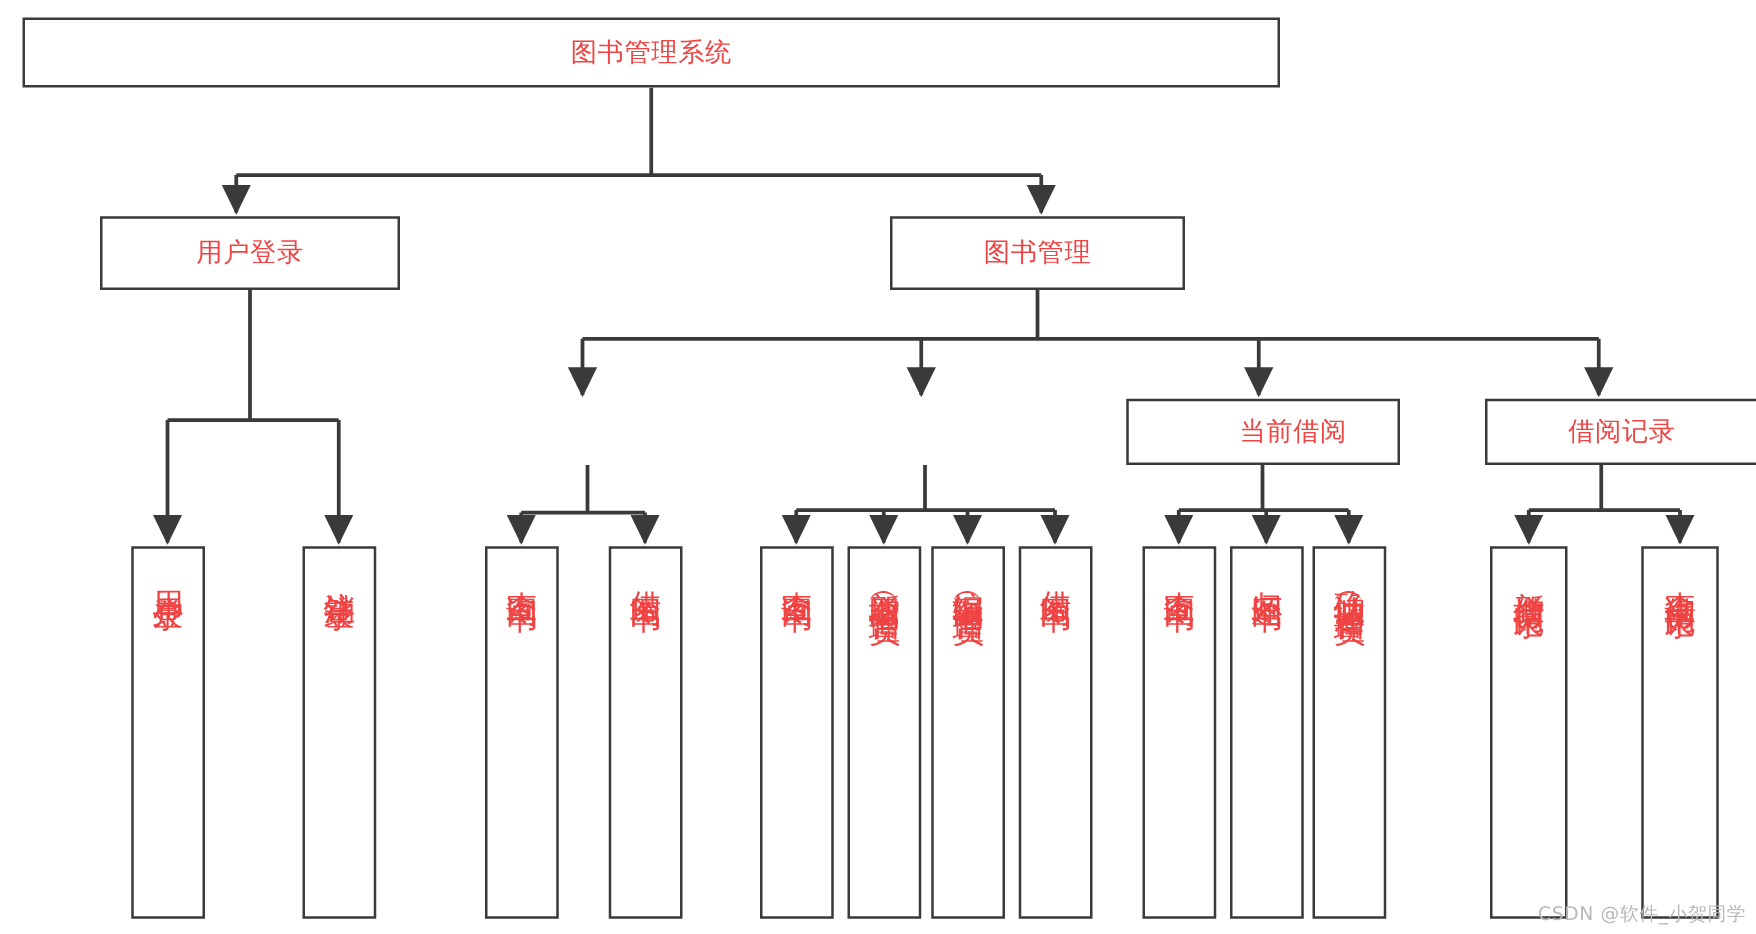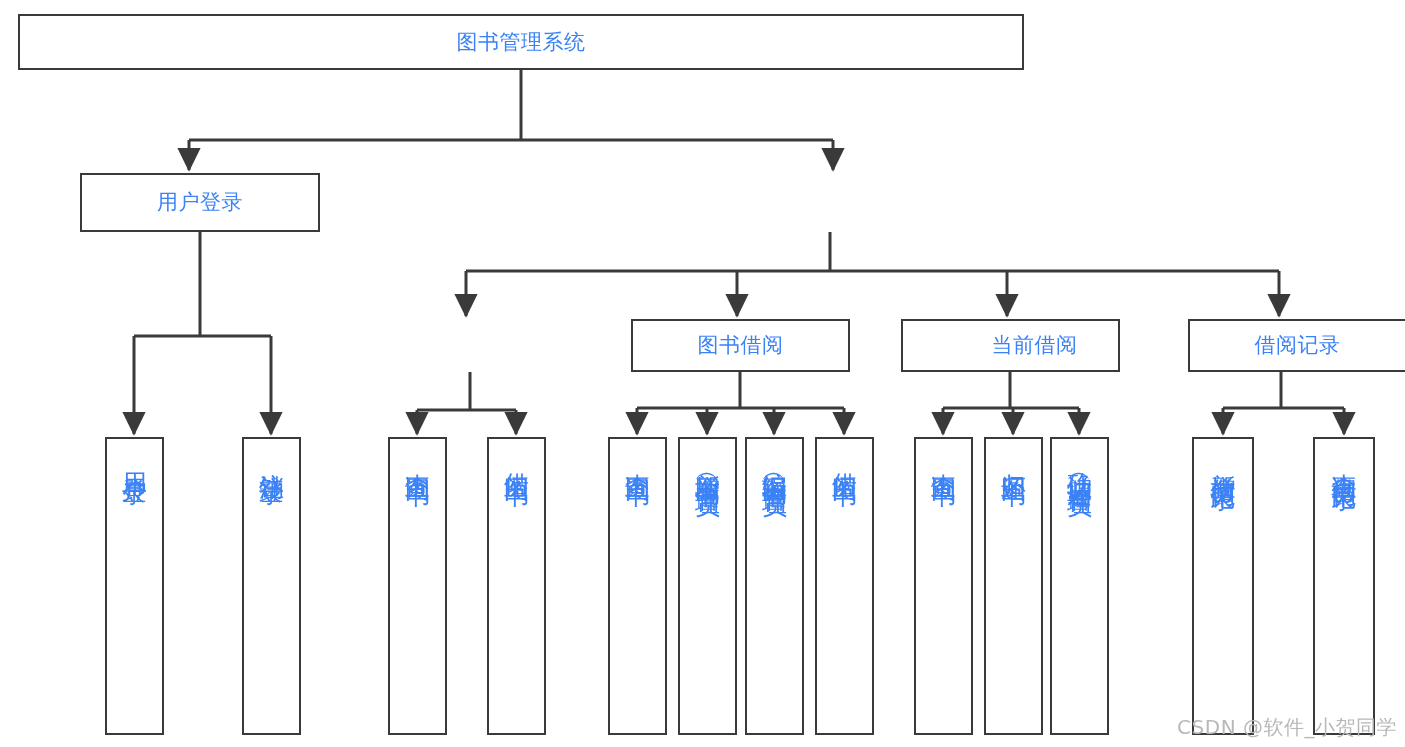--- a/index.html
+++ b/index.html
@@ -26,21 +26,21 @@
     height: 747px;
   }
   .node {
     position: absolute;
     box-sizing: border-box;
     background: #ffffff;
     border: 2px solid #3a3a3a;
     display: flex;
     align-items: center;
     justify-content: center;
-    color: #3b82f6;
+    color: #ef4444;
   }
   .node .label {
     display: block;
     text-align: center;
     line-height: 1.18;
     white-space: nowrap;
   }
   
   .node.horiz .label {
     font-size: 21px;
@@ -56,21 +56,21 @@
     text-orientation: upright;
     font-size: 25px;
     line-height: 1;
     letter-spacing: 3px;
     white-space: nowrap;
   }
   #watermark {
     position: absolute;
     right: 8px;
     bottom: 6px;
-    font-size: 20px;
+    font-size: 15px;
     color: #b8b8b8;
     white-space: nowrap;
     letter-spacing: 0.5px;
     pointer-events: none;
   }
 </style>
 </head>
 <body>
 
 <div id="diagram-root">
@@ -126,24 +126,24 @@
     </g>
   </svg>
 
   <div class="node horiz" style="left:18px; top:14px; width:1006px; height:56px;">
     <span class="label">图书管理系统</span>
   </div>
 
   <div class="node horiz" style="left:80px; top:173px; width:240px; height:59px;">
     <span class="label">用户登录</span>
   </div>
+  <div class="node horiz" style="left:712px; top:173px; width:236px; height:59px;">
+    <span class="label">图书管理</span>
+  </div>
 
-  <div class="node horiz" style="left:631px; top:319px; width:219px; height:53px;">
-    <span class="label">图书借阅</span>
-  </div>
   <div class="node horiz" style="left:901px; top:319px; width:219px; height:53px;padding-left:48px;">
     <span class="label">当前借阅</span>
   </div>
   <div class="node horiz" style="left:1171px; top:319px; width:219px; height:53px;margin-left:17px;">
     <span class="label">借阅记录</span>
   </div>
 
   <div class="node vert" style="left:105px; top:437px; width:59px; height:298px;">
     <span class="label">用户登录</span>
   </div>

